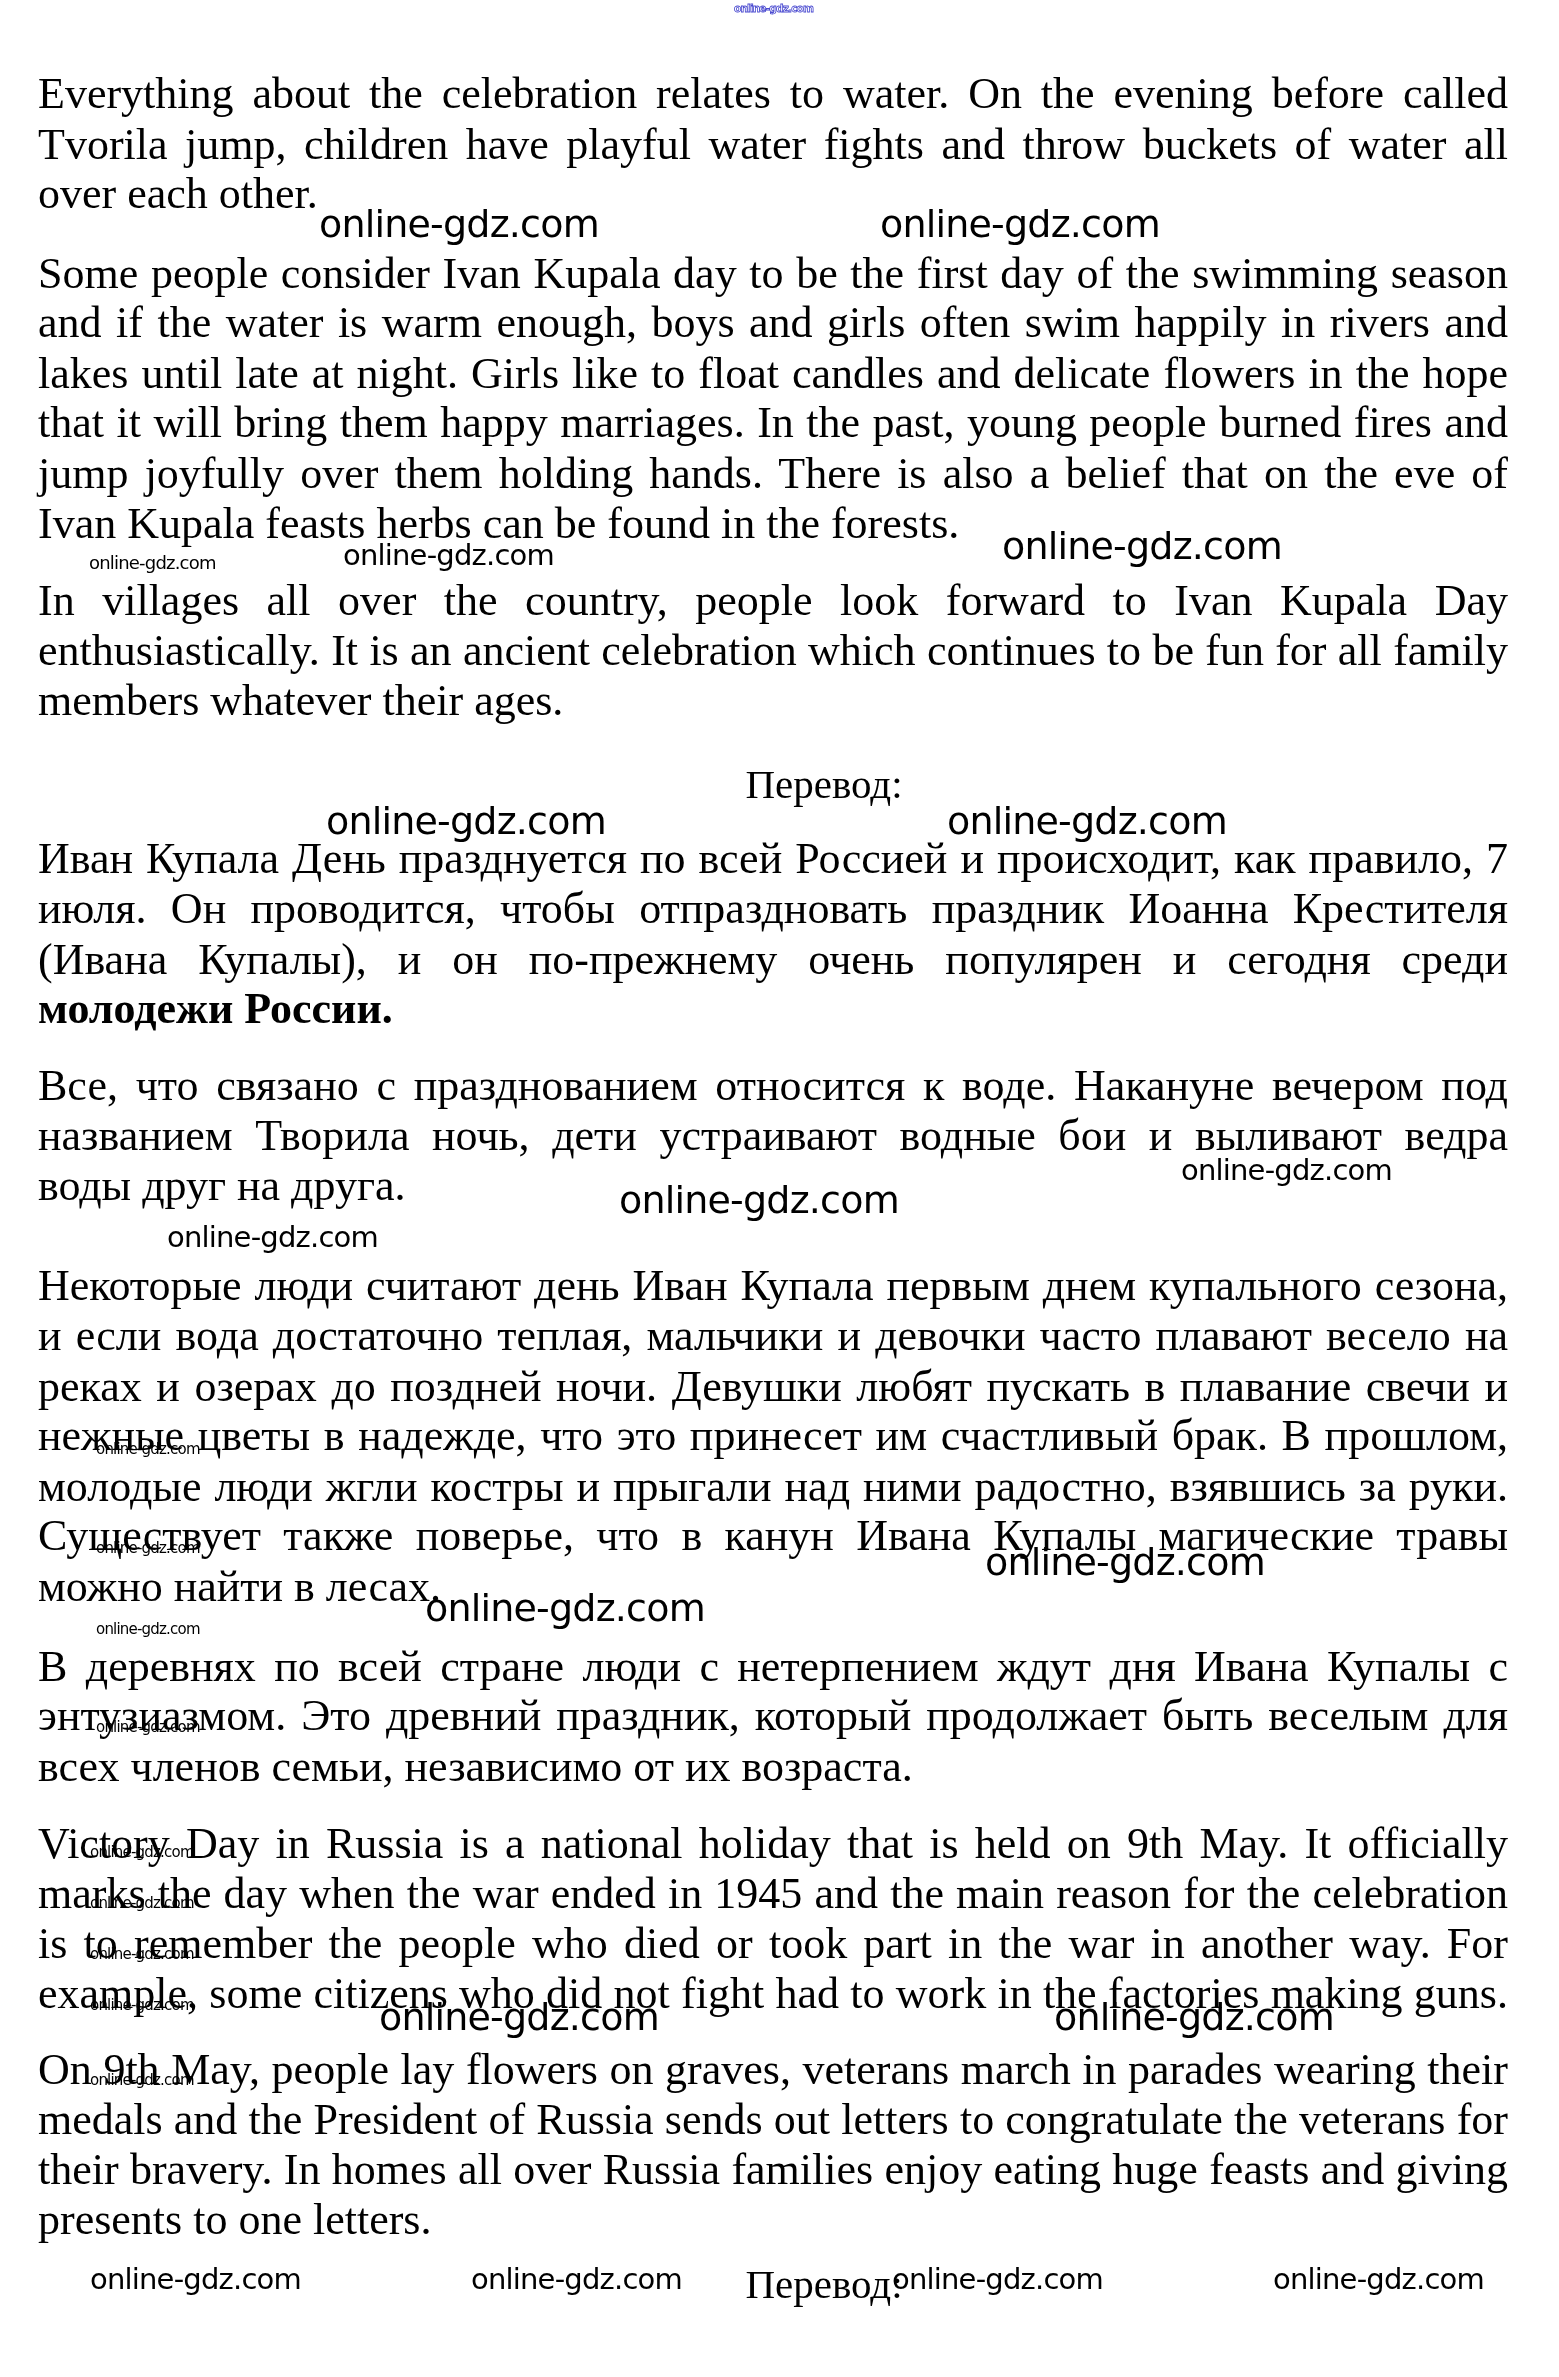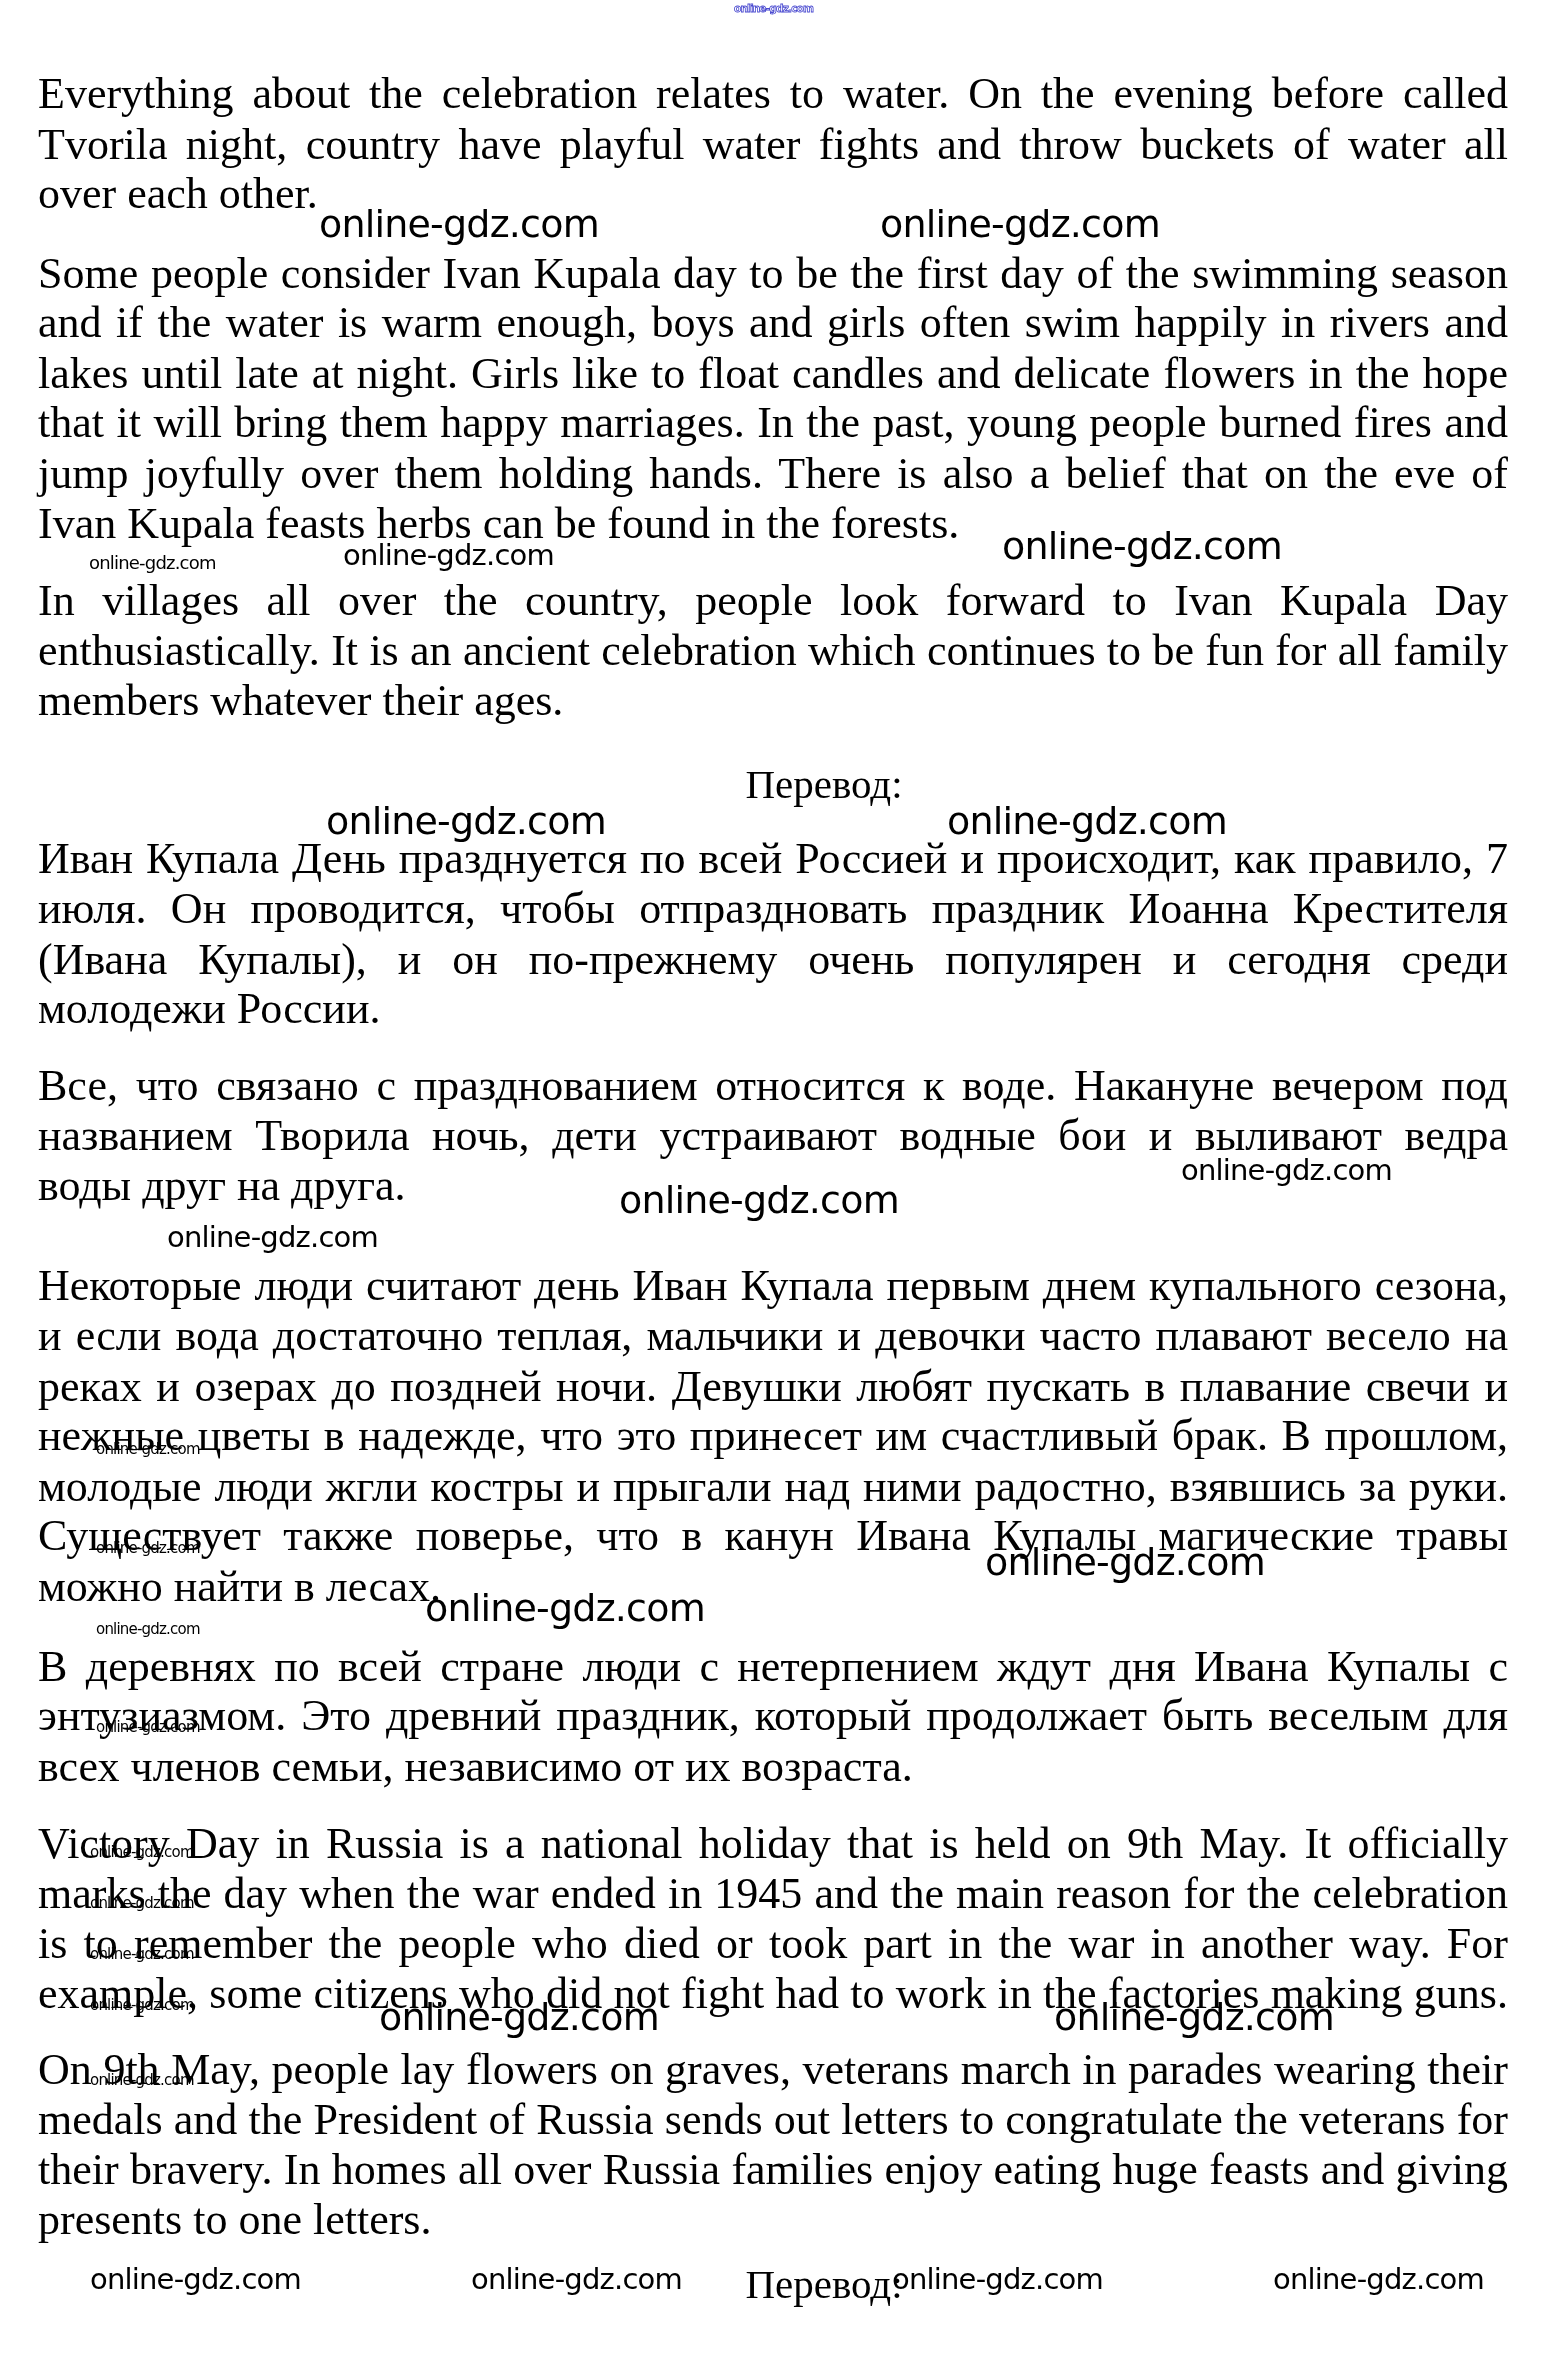--- a/index.html
+++ b/index.html
@@ -32,21 +32,21 @@
 </style>
 </head>
 <body>
 
 <div class="page">
 
   <div class="wm top" style="left:734px; top:2.3px;">online-gdz.com</div>
 
   <div>
     <div class="line" style="top:69px;">Everything about the celebration relates to water. On the evening before called</div>
-    <div class="line" style="top:120px;">Tvorila night, country have playful water fights and throw buckets of water all</div>
+    <div class="line" style="top:120px;">Tvorila jump, children have playful water fights and throw buckets of water all</div>
     <div class="line last" style="top:169px;">over each other.</div>
   </div>
 
   <div class="wm lg" style="left:319px; top:203px;">online-gdz.com</div>
   <div class="wm lg" style="left:880px; top:203px;">online-gdz.com</div>
 
   <div>
     <div class="line" style="top:249px;">Some people consider Ivan Kupala day to be the first day of the swimming season</div>
     <div class="line" style="top:298px;">and if the water is warm enough, boys and girls often swim happily in rivers and</div>
     <div class="line" style="top:349px;">lakes until late at night. Girls like to float candles and delicate flowers in the hope</div>
@@ -67,21 +67,21 @@
 
   <div class="heading" style="top:759px;">Перевод:</div>
 
   <div class="wm lg" style="left:326px; top:800px;">online-gdz.com</div>
   <div class="wm lg" style="left:947px; top:800px;">online-gdz.com</div>
 
   <div>
     <div class="line" style="top:834px;">Иван Купала День празднуется по всей Россией и происходит, как правило, 7</div>
     <div class="line" style="top:884px;">июля. Он проводится, чтобы отпраздновать праздник Иоанна Крестителя</div>
     <div class="line" style="top:935px;">(Ивана Купалы), и он по-прежнему очень популярен и сегодня среди</div>
-    <div class="line last" style="top:984px;">молодежи России.</div>
+    <div class="line last" style="top:984px;font-weight:bold;">молодежи России.</div>
   </div>
 
   <div>
     <div class="line" style="top:1061px;">Все, что связано с празднованием относится к воде. Накануне вечером под</div>
     <div class="line" style="top:1111px;">названием Творила ночь, дети устраивают водные бои и выливают ведра</div>
     <div class="line last" style="top:1161px;">воды друг на друга.</div>
   </div>
 
   <div class="wm md" style="left:1181px; top:1154px;">online-gdz.com</div>
   <div class="wm lg" style="left:619px; top:1179px;">online-gdz.com</div>

